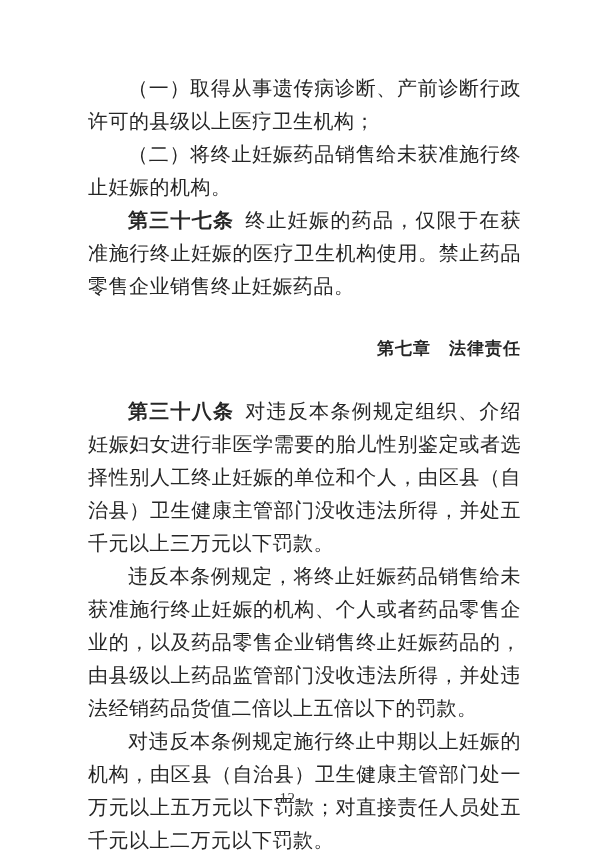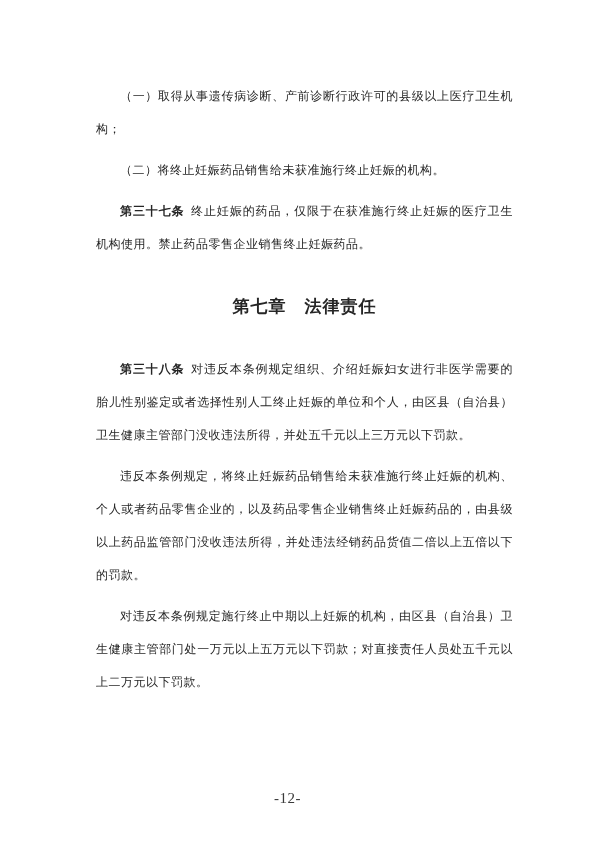--- a/index.html
+++ b/index.html
@@ -18,34 +18,34 @@
     box-sizing: border-box;
   }
   .content {
     position: absolute;
     top: 72px;
     left: 88px;
     width: 433px;
     text-align: justify;
   }
   .para {
-    margin: 8px;
-    font-size: 12px;
+    margin: 0;
+    font-size: 20px;
     line-height: 33px;
     text-indent: 2em;
     letter-spacing: 0.5px;
   }
   .article-no {
     font-weight: bold;
     margin-right: 0.55em;
   }
   .chapter-heading {
     font-size: 17px;
     font-weight: bold;
-    text-align: center;
+    text-align: right;
     text-indent: 0;
     margin: 29px 0 30px 0;
     line-height: 33px;
     letter-spacing: 1px;
   }
   .footer {
     position: absolute;
     left: 0;
     width: 575px;
     top: 790px;

